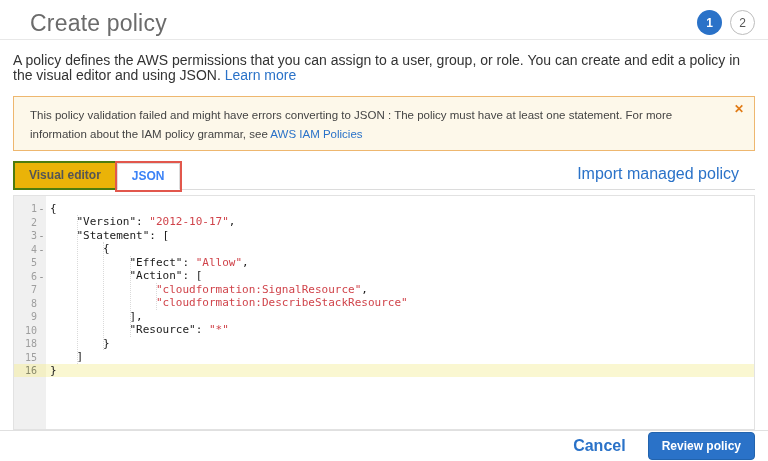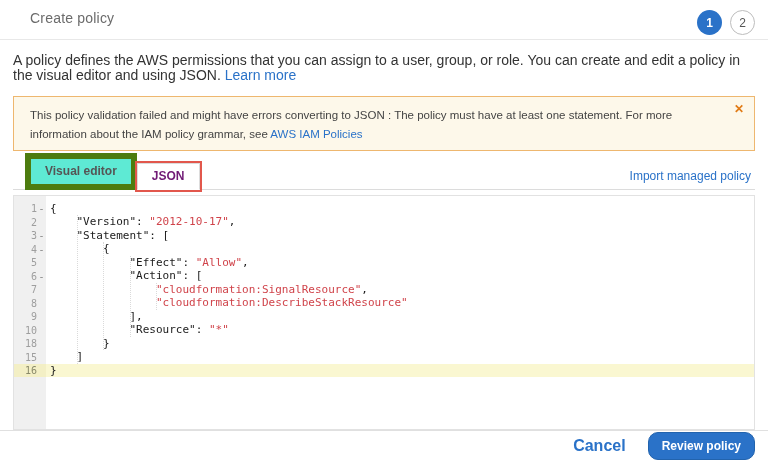--- a/index.html
+++ b/index.html
@@ -4,21 +4,21 @@
 <style>
   * { margin: 0; padding: 0; box-sizing: border-box; }
   html, body { width: 768px; height: 461px; background: #ffffff; overflow: hidden;
     font-family: "Liberation Sans", "DejaVu Sans", sans-serif; }
 
   .page { width: 768px; height: 461px; position: relative; display: flex; flex-direction: column; }
 
   
   .header { padding: 10px 13px 0 30px; height: 43px; border-bottom: 1px solid #e8e8e8;
     display: flex; justify-content: space-between; align-items: flex-start; }
-  .page-title { font-size: 14px; font-weight: 400; color: #6b6b6b; letter-spacing: .2px; }
+  .page-title { font-size: 23px; font-weight: 400; color: #6b6b6b; letter-spacing: .2px; }
   .steps { display: flex; gap: 8px; margin-right: 0; }
   .step { width: 25px; height: 25px; border-radius: 50%; display: flex; align-items: center;
     justify-content: center; font-size: 12px; }
   .step.active { background: #2a72c8; color: #ffffff; font-weight: bold; }
   .step.inactive { background: #ffffff; color: #555; border: 1px solid #bdbdbd; }
 
   
   .intro { margin: 13px 13px 0 13px; font-size: 14px; color: #333; line-height: 15px; }
   .link { color: #2a72c8; text-decoration: none; cursor: pointer; }
 
@@ -27,24 +27,24 @@
     border: 1px solid #eeb76f; border-radius: 0; padding: 9px 34px 9px 16px;
     font-size: 11.5px; color: #444; line-height: 19px; min-height: 48px; }
   .banner-close { position: absolute; top: 6px; right: 10px; color: #e17b16; font-weight: bold;
     font-size: 12px; background: none; border: none; cursor: pointer; line-height: 12px; }
 
   
   .tabbar { margin: 13px 13px 0 13px; display: flex; align-items: flex-end;
     border-bottom: 1px solid #dcdcdc; position: relative; height: 26px; }
   .tab { font-size: 12px; font-weight: bold; padding: 5px 14px 6px 14px; margin-bottom: -1px;
     cursor: pointer; }
-  .tab.inactive { background: #5eead4; color: #555; border: 6px solid #4d7c0f; margin-left: 12px; }
-  .tab.active { background: #ffffff; color: #701a75; border: 1px solid #dcdcdc; border-bottom-color: #ffffff; }
+  .tab.inactive { background: #eab308; color: #555; border: 2px solid #4d7c0f; }
+  .tab.active { background: #ffffff; color: #3b82f6; border: 1px solid #dcdcdc; border-bottom-color: #ffffff; }
   .tab.hl-box { outline: 2px solid #e2574c; outline-offset: 0; }
-  .import-link { position: absolute; right: 4px; bottom: 6px; font-size: 12px; }
+  .import-link { position: absolute; right: 16px; bottom: 6px; font-size: 16px; }
 
   
   .editor { margin: 5px 13px 0 13px; height: 257px; border: 1px solid #e2e2e2;
     display: flex; position: relative; background: #ffffff; overflow: hidden;
     font-family: "DejaVu Sans Mono", "Liberation Mono", monospace; font-size: 11px; }
   .gutter { width: 32px; background: #f0f0f0; padding-top: 6px; flex: none; }
   .gl { height: 13.5px; display: flex; justify-content: flex-end; align-items: center;
     color: #9e9e9e; font-size: 10px; }
   .gl .num { text-align: right; }
   .gl .fold { width: 9px; text-align: center; color: #8a8a8a; font-size: 10px; }
@@ -53,21 +53,21 @@
   .cl { height: 13.5px; line-height: 13.5px; white-space: pre; padding-left: 4px; color: #1a1a1a; }
   .cl.hl { background: #faf7d1; }
   .str { color: #d0434a; }
   .pln { color: #1a1a1a; }
   .guide { position: absolute; width: 0; border-left: 1px dotted #dadada; z-index: 0; }
 
   
   .footer { margin-top: auto; border-top: 1px solid #e0e0e0; height: 34px;
     display: flex; align-items: center; justify-content: flex-end; padding: 0 13px; gap: 22px; }
   .cancel-link { font-size: 16px; font-weight: bold; }
-  .primary-btn { background: #2a72c8; border: 1px solid #2263ad; border-radius: 10px;
+  .primary-btn { background: #2a72c8; border: 1px solid #2263ad; border-radius: 4px;
     color: #ffffff; font-size: 12px; font-weight: bold; padding: 6px 13px; cursor: pointer;
     font-family: "Liberation Sans", "DejaVu Sans", sans-serif; }
 </style>
 </head>
 <body>
 
 <div class="page">
 
   <div class="header">
     <h1 class="page-title">Create policy</h1>

